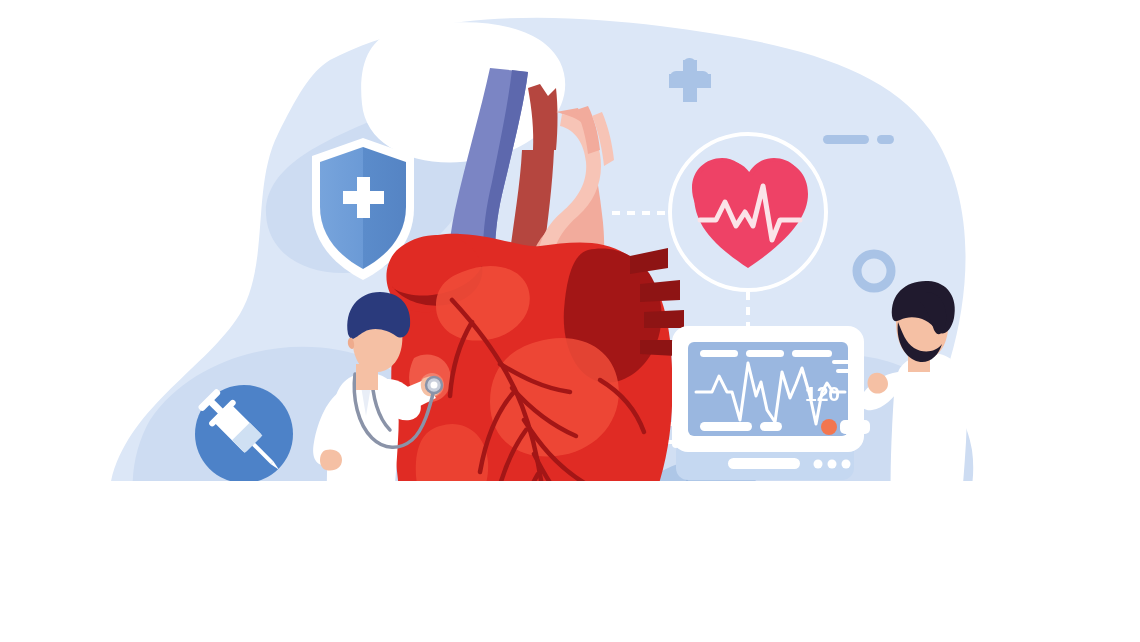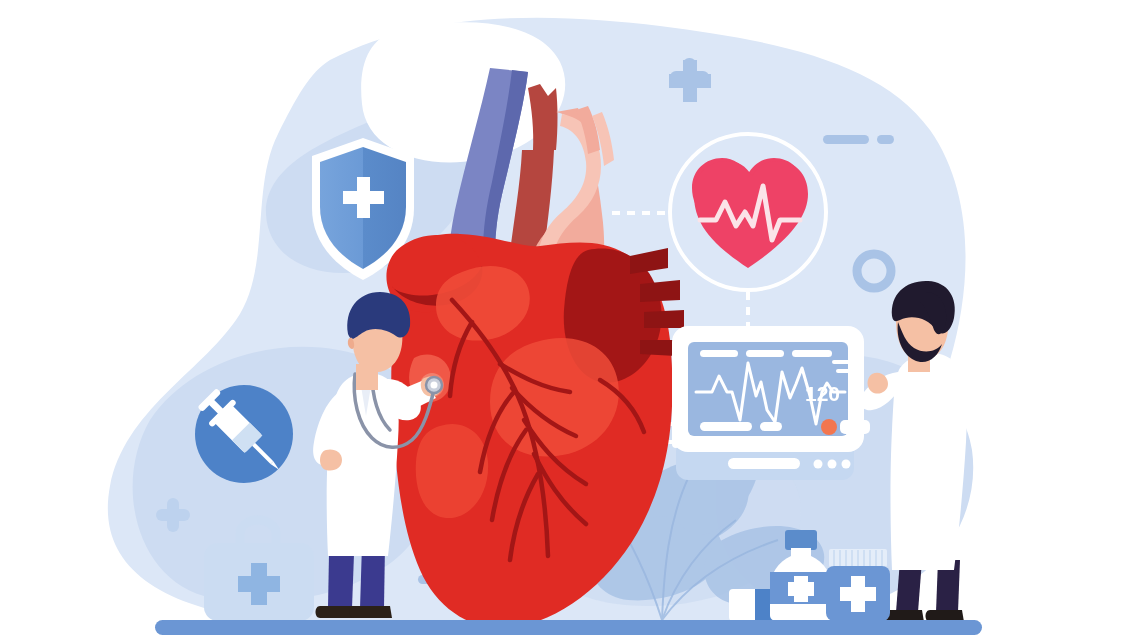--- a/index.html
+++ b/index.html
@@ -1,17 +1,17 @@
 <!DOCTYPE html>
 <html><head>
 <meta charset="utf-8">
 <style>
   html,body{margin:0;padding:0;background:#fff;}
   body{font-family:"Liberation Sans",sans-serif;}
-  #stage{position:relative;width:1140px;height:642px;background:#ffffff;overflow:hidden;}
+  #stage{position:relative;width:1140px;height:481px;background:#ffffff;overflow:hidden;}
   #stage svg{display:block;width:1140px;height:642px;}
   .lbl{font-family:"Liberation Sans",sans-serif;font-weight:bold;}
 </style>
 </head>
 <body>
 
 <div id="stage">
 <svg viewBox="0 0 1140 642" xmlns="http://www.w3.org/2000/svg">
   <defs>
     <clipPath id="stageClip">

